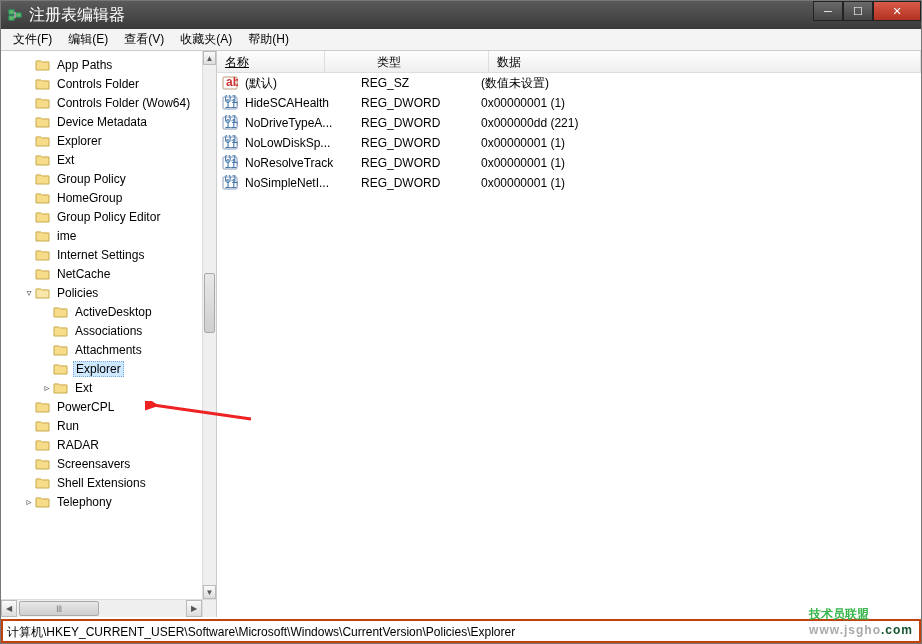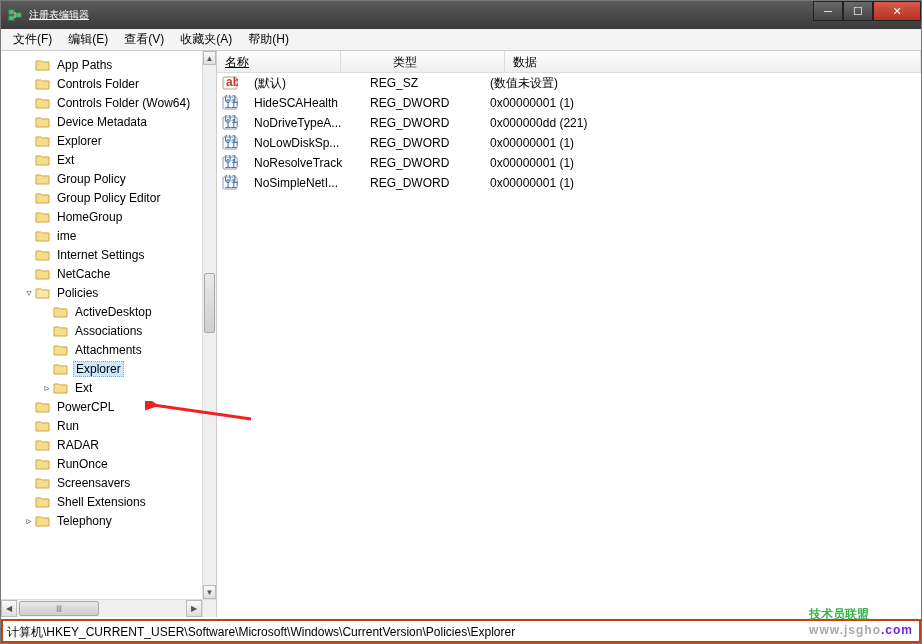--- a/index.html
+++ b/index.html
@@ -1,19 +1,19 @@
 <!DOCTYPE html>
 <html><head>
 <meta charset="utf-8">
 <style>
 * { box-sizing: border-box; margin: 0; padding: 0; font-family: "Segoe UI", Tahoma, sans-serif; font-size: 12px; }
 body { width: 922px; height: 644px; background: #fff; position: relative; overflow: hidden; border:1px solid #777;}
 .titlebar { height: 28px; background: linear-gradient(#5a5a5a,#3a3a3a); display: flex; align-items: center; color: #fff; padding-left: 6px; }
 .titlebar .icon { width:16px; height:16px; margin-right:6px; display:flex; align-items:center; justify-content:center;}
-.titlebar .title { flex:1; font-size:10px;text-decoration:underline; }
+.titlebar .title { flex:1; font-size:16px; }
 .winbtns { display:flex; height:100%; }
 .winbtn { width:30px; height:20px; margin-top:0; background:linear-gradient(#6a6a6a,#444); border:1px solid #222; display:flex; align-items:center; justify-content:center; color:#fff; font-size:11px; }
 .winbtn.close { width:48px; background:linear-gradient(#d95b4b,#b43220); }
 .menubar { height:22px; background:#f4f4f4; border-bottom:1px solid #ccc; display:flex; align-items:center; padding:0 4px; }
 .menuitem { padding:12px 8px; cursor:default; }
 .content { position:absolute; top:50px; bottom:26px; left:0; right:0; display:flex; }
 .tree { width:216px; border-right:1px solid #ccc; overflow:hidden; position:relative;}
 .tree-inner{position:absolute; left:0; right:14px; top:0; bottom:18px; overflow:hidden; padding:4px 0 4px 6px;}
 .tree-item { display:flex; align-items:center; height:19px; padding-left:0; white-space:nowrap;}
 .tree-item .tw{width:12px; display:inline-flex; justify-content:center; color:#555; font-size:10px;}
@@ -25,33 +25,33 @@
 .vscroll .btn{height:14px; background:linear-gradient(#fafafa,#ddd); border:1px solid #bbb; display:flex; align-items:center; justify-content:center; font-size:8px; color:#555;}
 .vscroll .track{position:absolute; top:14px; bottom:14px; left:0; right:0;}
 .vscroll .thumb{position:absolute; left:1px; right:1px; top:40%; height:60px; background:linear-gradient(#e8e8e8,#cfcfcf); border:1px solid #aaa; border-radius:2px;}
 .hscroll{position:absolute; left:0; right:14px; bottom:0; height:18px; background:#efefef; border-top:1px solid #ddd; display:flex;}
 .hscroll .btn{width:16px; background:linear-gradient(#fafafa,#ddd); border:1px solid #bbb; display:flex; align-items:center; justify-content:center; font-size:8px;color:#555;}
 .hscroll .track{flex:1; position:relative;}
 .hscroll .thumb{position:absolute; top:1px; bottom:1px; left:2px; width:80px; background:linear-gradient(#e8e8e8,#cfcfcf); border:1px solid #aaa; border-radius:2px; display:flex; align-items:center; justify-content:center; font-size:9px; color:#888;}
 .list { flex:1; }
 .list-head{display:flex; height:22px; border-bottom:1px solid #ddd; background:linear-gradient(#fdfdfd,#efefef);}
 .lh{padding:3px 8px; border-right:1px solid #ddd;}
-.lh.name{width:124px;text-decoration:underline;} .lh.type{width:120px;margin-left:44px;} .lh.data{flex:1;}
+.lh.name{width:108px;text-decoration:underline;} .lh.type{width:120px;margin-left:44px;} .lh.data{flex:1;}
 .row{display:flex; height:20px; align-items:center; padding-left:4px;}
-.row .ric{width:18px; height:16px; margin-right:11px; display:flex; align-items:center; justify-content:center;}
+.row .ric{width:18px; height:16px; margin-right:2px; display:flex; align-items:center; justify-content:center;}
 .row .c{padding:0 4px;}
 .row .c.name{width:116px; overflow:hidden; text-overflow:ellipsis; white-space:nowrap;}
 .row .c.type{width:120px;}
 .row .c.data{flex:1;}
 .statusbar{position:absolute; left:0; right:0; bottom:0; height:24px; padding:3px 4px; border:2px solid #c2410c; background:#fff;}
 .arrow{position:absolute; left:144px; top:400px; pointer-events:none;}
 .watermark{position:absolute; right:8px; bottom:6px; font-size:22px; font-weight:bold; pointer-events:none;}
 .watermark .zh{color:#36b64a;}
 .watermark .url{font-size:11px; color:#aaa; letter-spacing:1px;}
-.watermark .url .c{color:#6d28d9; font-weight:bold;}
+.watermark .url .c{color:#14532d; font-weight:bold;}
 .corner{position:absolute; right:0; bottom:0; width:14px; height:18px; background:#efefef; border-left:1px solid #ddd; border-top:1px solid #ddd;}
 </style>
 </head>
 <body>
 
 <div class="titlebar">
   <span class="icon">
     <svg width="16" height="16" viewBox="0 0 16 16">
         <rect x="2" y="3" width="5" height="4" fill="#6bb36b" stroke="#2a6"></rect>
         <rect x="2" y="9" width="5" height="4" fill="#6bb36b" stroke="#2a6"></rect>
@@ -134,29 +134,29 @@
               <path d="M1 3 h5 l1 1 h7" fill="none" stroke="#e3c679"></path>
             </svg></span>
           <span class="label">Group Policy</span>
         </div>
         <div class="tree-item ind0">
           <span class="tw"></span>
           <span class="fld"><svg width="16" height="14" viewBox="0 0 16 14">
               <path d="M1 3 h5 l1 1 h7 v8 H1 z" fill="#f7dd8a" stroke="#c8a94a"></path>
               <path d="M1 3 h5 l1 1 h7" fill="none" stroke="#e3c679"></path>
             </svg></span>
+          <span class="label">HomeGroup</span>
+        </div>
+        <div class="tree-item ind0">
+          <span class="tw"></span>
+          <span class="fld"><svg width="16" height="14" viewBox="0 0 16 14">
+              <path d="M1 3 h5 l1 1 h7 v8 H1 z" fill="#f7dd8a" stroke="#c8a94a"></path>
+              <path d="M1 3 h5 l1 1 h7" fill="none" stroke="#e3c679"></path>
+            </svg></span>
           <span class="label">Group Policy Editor</span>
-        </div>
-        <div class="tree-item ind0">
-          <span class="tw"></span>
-          <span class="fld"><svg width="16" height="14" viewBox="0 0 16 14">
-              <path d="M1 3 h5 l1 1 h7 v8 H1 z" fill="#f7dd8a" stroke="#c8a94a"></path>
-              <path d="M1 3 h5 l1 1 h7" fill="none" stroke="#e3c679"></path>
-            </svg></span>
-          <span class="label">HomeGroup</span>
         </div>
         <div class="tree-item ind0">
           <span class="tw"></span>
           <span class="fld"><svg width="16" height="14" viewBox="0 0 16 14">
               <path d="M1 3 h5 l1 1 h7 v8 H1 z" fill="#f7dd8a" stroke="#c8a94a"></path>
               <path d="M1 3 h5 l1 1 h7" fill="none" stroke="#e3c679"></path>
             </svg></span>
           <span class="label">ime</span>
         </div>
         <div class="tree-item ind0">
@@ -239,28 +239,20 @@
             </svg></span>
           <span class="label">Run</span>
         </div>
         <div class="tree-item ind0">
           <span class="tw"></span>
           <span class="fld"><svg width="16" height="14" viewBox="0 0 16 14">
               <path d="M1 3 h5 l1 1 h7 v8 H1 z" fill="#f7dd8a" stroke="#c8a94a"></path>
               <path d="M1 3 h5 l1 1 h7" fill="none" stroke="#e3c679"></path>
             </svg></span>
           <span class="label">RADAR</span>
-        </div>
-        <div class="tree-item ind0">
-          <span class="tw"></span>
-          <span class="fld"><svg width="16" height="14" viewBox="0 0 16 14">
-              <path d="M1 3 h5 l1 1 h7 v8 H1 z" fill="#f7dd8a" stroke="#c8a94a"></path>
-              <path d="M1 3 h5 l1 1 h7" fill="none" stroke="#e3c679"></path>
-            </svg></span>
-          <span class="label">RunOnce</span>
         </div>
         <div class="tree-item ind0">
           <span class="tw"></span>
           <span class="fld"><svg width="16" height="14" viewBox="0 0 16 14">
               <path d="M1 3 h5 l1 1 h7 v8 H1 z" fill="#f7dd8a" stroke="#c8a94a"></path>
               <path d="M1 3 h5 l1 1 h7" fill="none" stroke="#e3c679"></path>
             </svg></span>
           <span class="label">Screensavers</span>
         </div>
         <div class="tree-item ind0">

